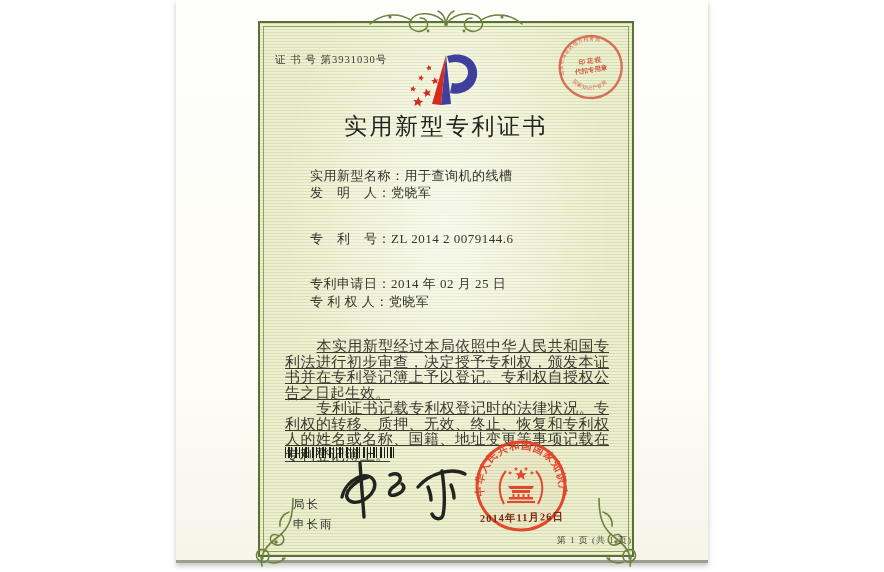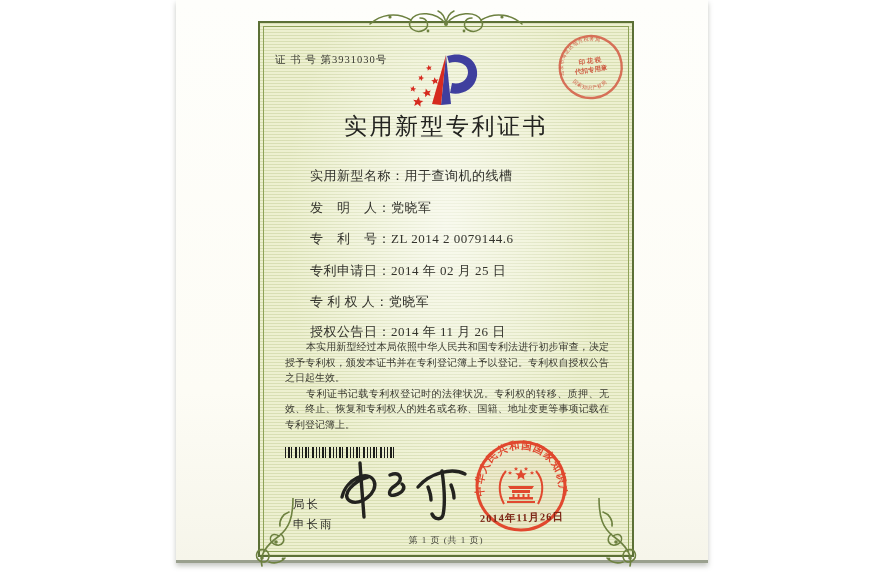--- a/index.html
+++ b/index.html
@@ -23,39 +23,39 @@
   .orn svg{display:block;}
   .orn-top{left:50%;top:-15px;transform:translateX(-50%);}
   .orn-bl{left:-11px;bottom:-13px;}
   .orn-br{right:-11px;bottom:-13px;transform:scaleX(-1);}
   
   .certno{position:absolute;left:15px;top:30px;font-size:10.5px;letter-spacing:1px;color:#3a3a33;}
   .logo{position:absolute;left:146px;top:20px;}
   .title{position:absolute;left:0;top:88px;width:100%;text-align:center;
          font-size:23px;font-weight:400;letter-spacing:2.5px;color:#232320;}
   .field{position:absolute;left:25px;font-size:13px;color:#33332c;letter-spacing:.5px;white-space:nowrap;margin-left:25px;}
-  .f0{top:144px}.f1{top:176px}.f2{top:207px}.f3{top:239px}.f4{top:270px}.f5{top:300px}
-  .paras{position:absolute;left:25px;top:316px;width:324px;font-size:10px;line-height:15.5px;
-         color:#3a3a31;text-align:justify;}
+  .f0{top:144px}.f1{top:161px}.f2{top:207px}.f3{top:252px}.f4{top:270px}.f5{top:300px}
+  .paras{position:absolute;left:25px;top:316px;width:324px;font-size:15px;line-height:15.5px;
+         color:#3a3a31;text-align:justify;text-decoration:underline;}
   .paras p{margin:0;text-indent:2.1em;}
   .barcode{position:absolute;left:25px;top:424px;width:112px;height:11px;
          background:repeating-linear-gradient(90deg,
             #1d1d1b 0 1px,transparent 1px 3px,
             #1d1d1b 3px 5px,transparent 5px 6px,
             #1d1d1b 6px 7px,transparent 7px 10px,
             #1d1d1b 10px 12px,transparent 12px 14px,
             #1d1d1b 14px 15px,transparent 15px 17px);}
   .signer{position:absolute;left:33px;top:471px;font-size:11.5px;font-weight:400;
           color:#2e2e28;letter-spacing:2px;line-height:20px;}
   .signature{position:absolute;left:64px;top:434px;}
   .seal{position:absolute;left:214px;top:416px;width:94px;height:94px;opacity:.92;}
   .sealdate{position:absolute;left:206px;top:488px;width:112px;text-align:center;
           font-size:10.5px;font-weight:700;color:#7c2616;letter-spacing:1px;
           transform:rotate(-1.5deg);}
-  .footer{position:absolute;left:0;top:511px;width:100%;text-align:center;
+  .footer{position:absolute;left:0;top:511px;width:100%;text-align:right;
           font-size:9px;color:#4a4a40;letter-spacing:1px;}
   .taxstamp{position:absolute;left:296px;top:9px;transform:rotate(-8deg);opacity:.88;}
 </style>
 </head>
 <body>
 
 <div class="stage">
   <div class="sheet">
     <div class="frame">
 
@@ -141,21 +141,20 @@
         </svg>
       </div>
 
       <div class="title">实用新型专利证书</div>
 
       <div class="field f0"><span>实用新型名称：</span><span>用于查询机的线槽</span></div>
       <div class="field f1"><span>发　明　人：</span><span>党晓军</span></div>
       <div class="field f2"><span>专　利　号：</span><span>ZL 2014 2 0079144.6</span></div>
       <div class="field f3"><span>专利申请日：</span><span>2014 年 02 月 25 日</span></div>
       <div class="field f4"><span>专 利 权 人：</span><span>党晓军</span></div>
-      <div class="field f5"><span>授权公告日：</span><span>2014 年 11 月 26 日</span></div>
 
       <div class="paras">
         <p>本实用新型经过本局依照中华人民共和国专利法进行初步审查，决定授予专利权，颁发本证书并在专利登记簿上予以登记。专利权自授权公告之日起生效。</p>
         <p>专利证书记载专利权登记时的法律状况。专利权的转移、质押、无效、终止、恢复和专利权人的姓名或名称、国籍、地址变更等事项记载在专利登记簿上。</p>
       </div>
 
       <div class="barcode"></div>
 
       <div class="signer">
         <div>局长</div>

